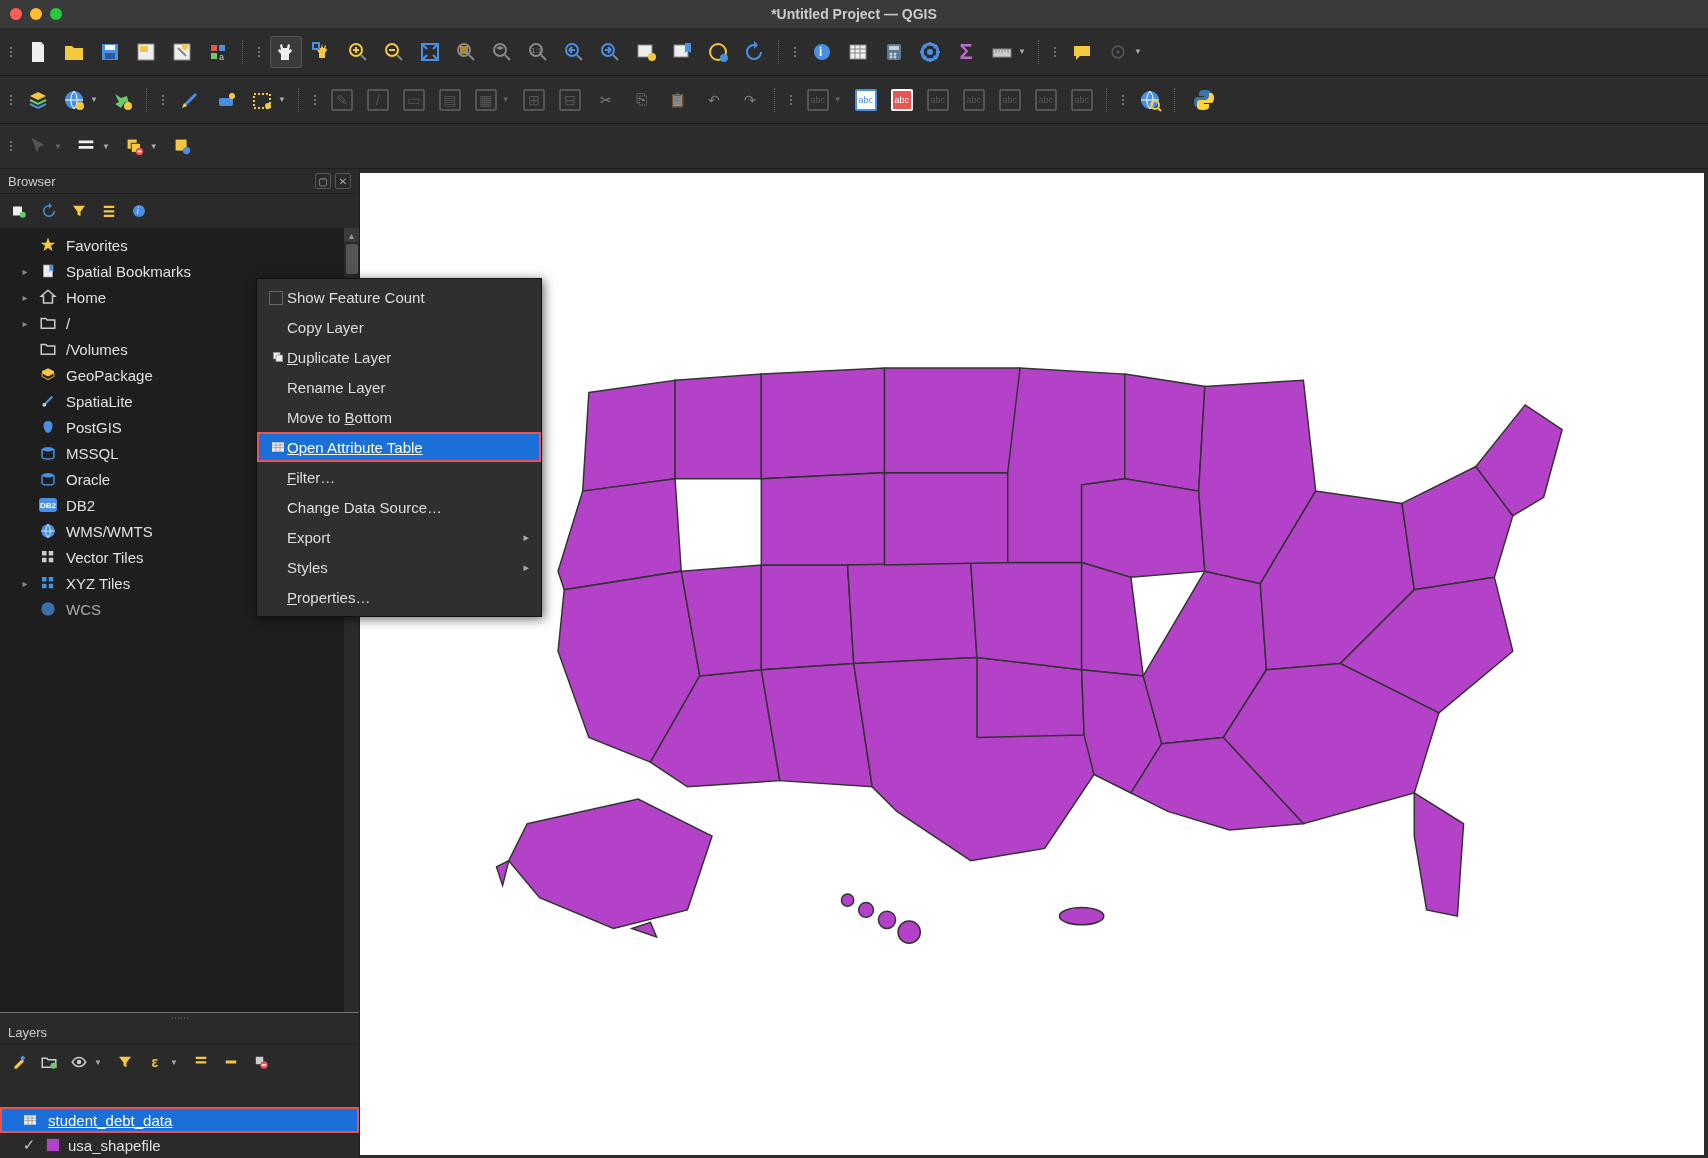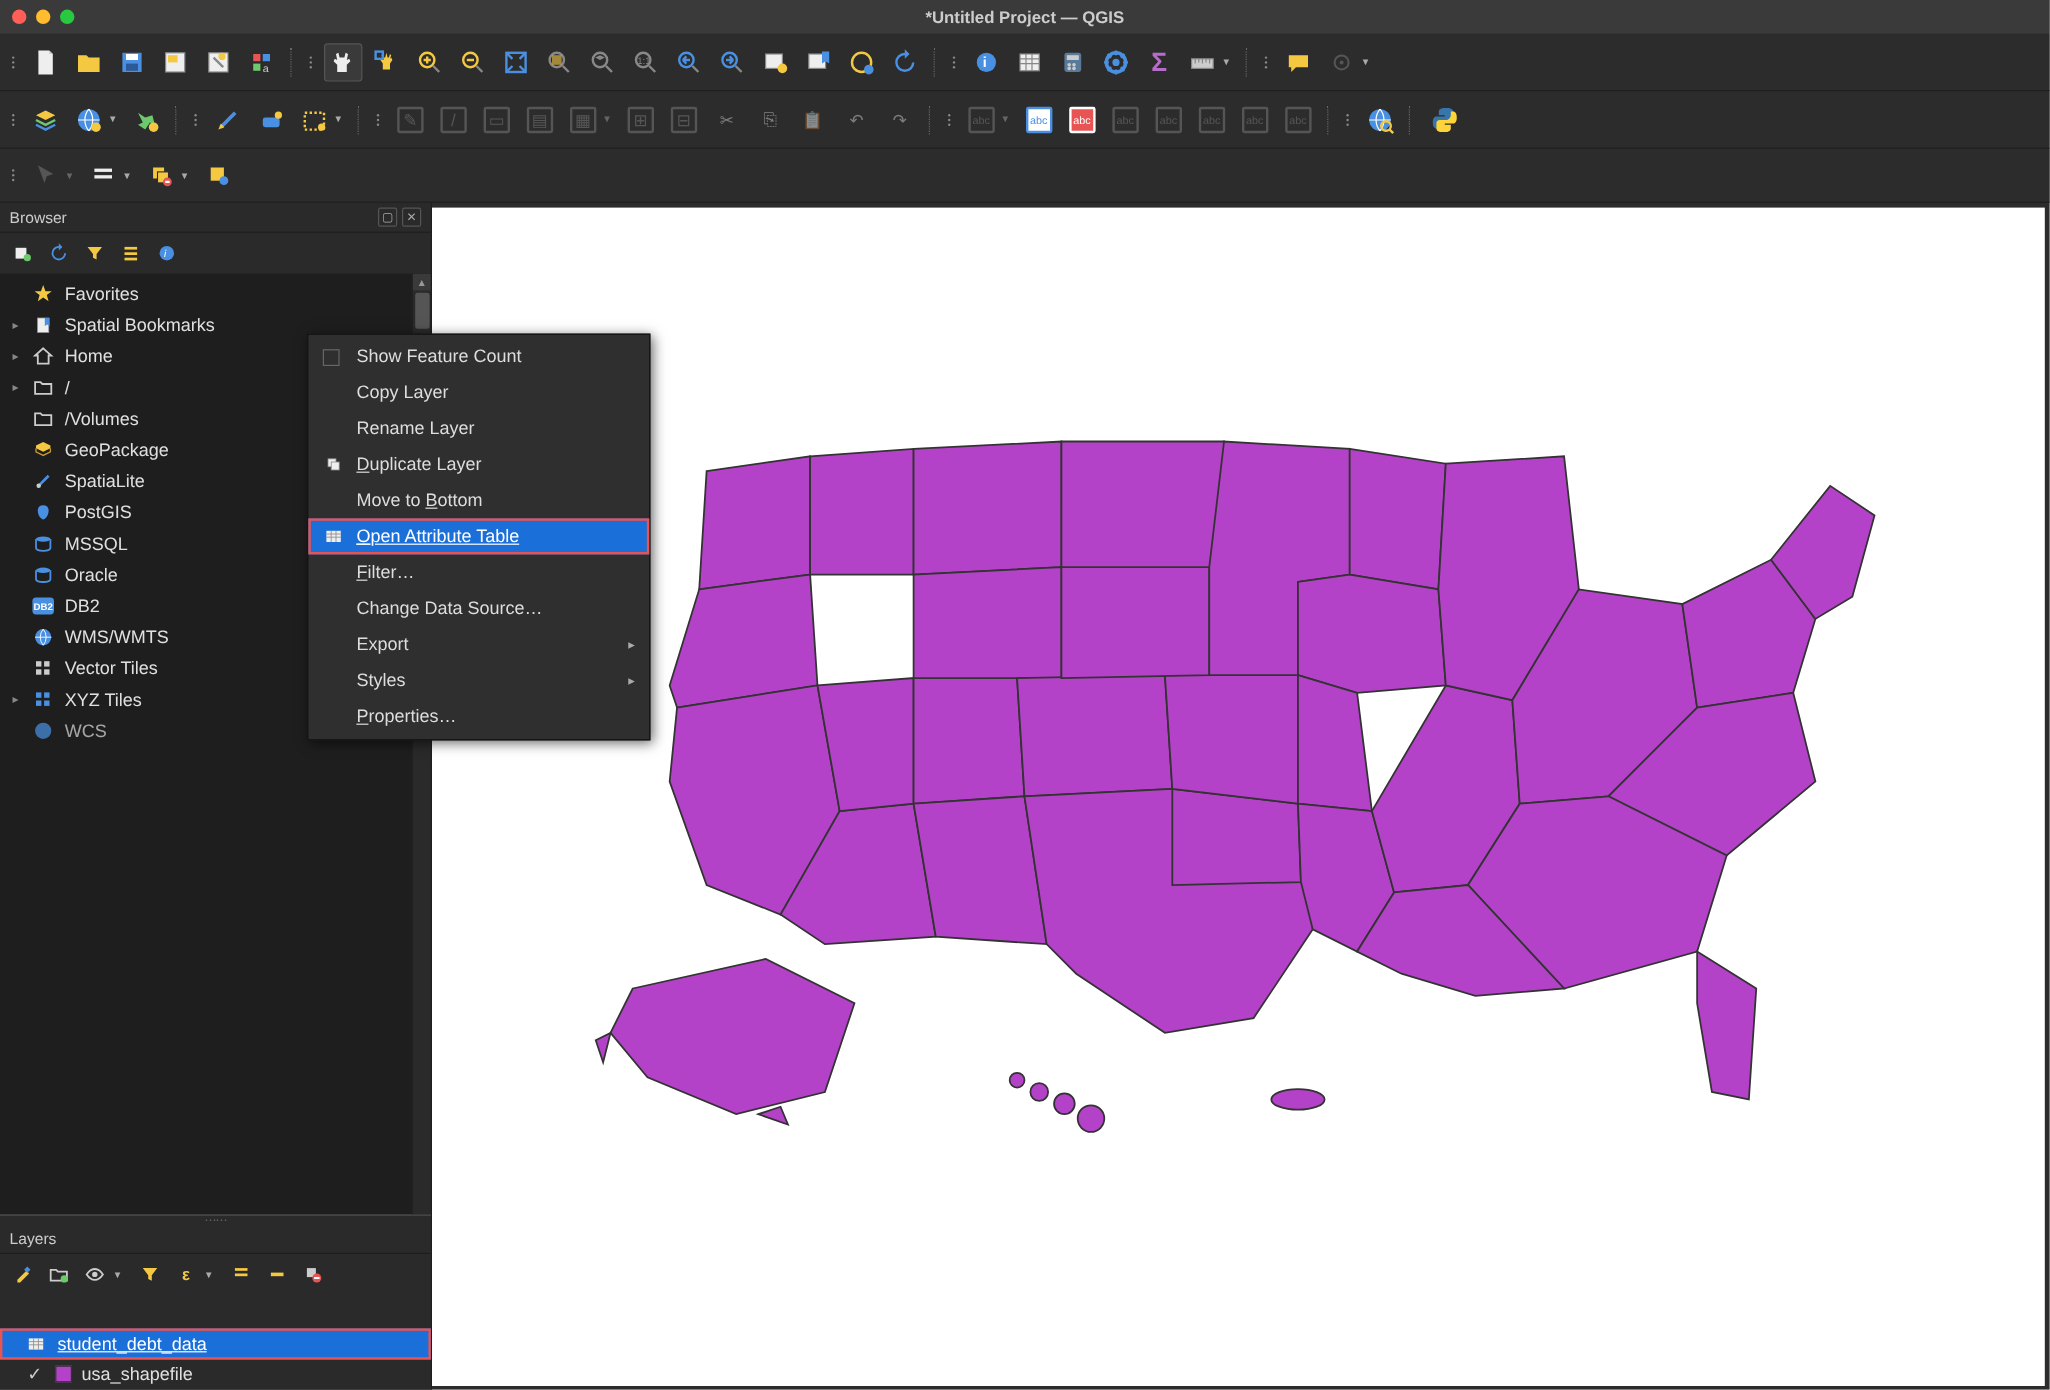--- a/index.html
+++ b/index.html
@@ -89,21 +89,21 @@
   .ptb-btn { width:22px; height:22px; display:flex; align-items:center; justify-content:center; cursor:pointer; color:#ccc;}
   .browser-tree {
     flex:1;
     overflow:auto;
     padding:4px 0;
     position:relative;
     background:#1e1e1e;
   }
   .tree-item {
     display:flex; align-items:center;
-    padding:3px 8px;
+    padding:3px 20px;
     gap:8px;
     cursor:pointer;
     white-space:nowrap;
     font-size:15px;
   }
   .tree-arrow { width:10px; color:#888; font-size:10px; text-align:center;}
   .tree-icon { width:20px; height:20px; display:flex; align-items:center; justify-content:center;}
   .tree-scroll { position:absolute; right:0; top:0; width:16px; height:100%; background:#2a2a2a; border-left:1px solid #1e1e1e;}
   .scroll-thumb { position:absolute; top:0; left:2px; width:12px; height:30px; background:#555; border-radius:2px;}
   .scroll-arrow-up { position:absolute; top:0; left:0; width:100%; height:14px; background:#3a3a3a; color:#999; font-size:10px; display:flex; align-items:center; justify-content:center;}
@@ -156,21 +156,20 @@
     width:286px;
     background:#2f2f2f;
     box-shadow:2px 2px 10px rgba(0,0,0,0.6);
     border:1px solid #111;
     padding:4px 0;
     z-index:100;
   }
   .ctx-item {
     display:flex; align-items:center;
     padding:6px 12px 6px 12px;
-    gap:10px;
     font-size:15px;
     cursor:pointer;
     color:#ddd;
   }
   .ctx-item.highlighted {
     background:#1a6fd8;
     color:#fff;
     outline:2px solid #e85454;
     outline-offset:-2px;
   }
@@ -889,31 +888,31 @@
 <div class="context-menu">
   <div class="ctx-item">
     <span class="ctx-check"></span>
     <span class="ctx-label">Show Feature Count</span>
   </div>
   <div class="ctx-item">
     <span class="ctx-icon"></span>
     <span class="ctx-label">Copy Layer</span>
   </div>
   <div class="ctx-item">
-    <span class="ctx-icon"></span>
-    <span class="ctx-label">Rename Layer</span>
-  </div>
-  <div class="ctx-item">
     <span class="ctx-icon">
         <svg width="16" height="16" viewBox="0 0 24 24">
           <rect x="5" y="5" width="10" height="10" fill="#eee" stroke="#888"></rect>
           <rect x="9" y="9" width="10" height="10" fill="#eee" stroke="#888"></rect>
         </svg>
       </span>
     <span class="ctx-label"><span class="accel">D</span>uplicate Layer</span>
+  </div>
+  <div class="ctx-item">
+    <span class="ctx-icon"></span>
+    <span class="ctx-label">Rename Layer</span>
   </div>
   <div class="ctx-item">
     <span class="ctx-icon"></span>
     <span class="ctx-label">Move to <span class="accel">B</span>ottom</span>
   </div>
   <div class="ctx-item highlighted">
     <span class="ctx-icon">
         <svg width="16" height="16" viewBox="0 0 24 24">
           <rect x="3" y="5" width="18" height="14" fill="#eee"></rect>
           <path d="M3 9h18M3 13h18M9 5v14M15 5v14" stroke="#888"></path>

